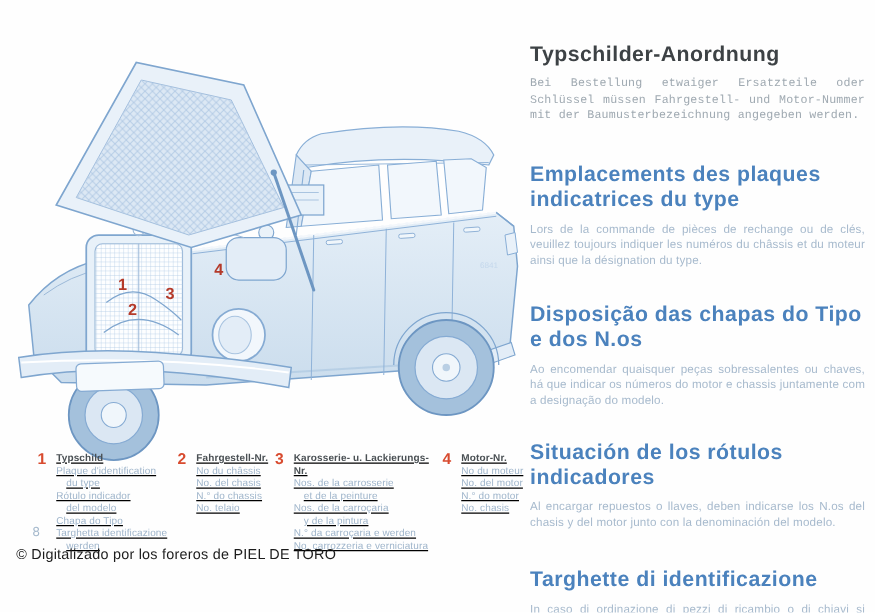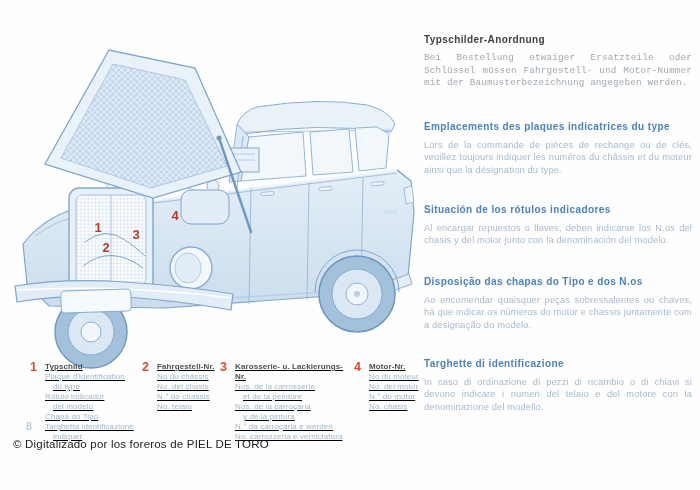--- a/index.html
+++ b/index.html
@@ -5,21 +5,21 @@
   html,body{margin:0;padding:0;}
   body{
     width:700px;height:490px;position:relative;overflow:hidden;
     background:#ffffff;font-family:"Liberation Sans",sans-serif;
     -webkit-font-smoothing:antialiased;
   }
   .scan{position:absolute;inset:0;background:#fefefe;}
   
   .col-right{position:absolute;left:424px;top:34px;width:268px;}
   .sec{margin:0 0 25px 0;}
-  .sec h3{margin:0 0 7px 0;font-size:10px;letter-spacing:.4px;}
+  .sec h3{margin:0 0 7px 0;font-size:17px;letter-spacing:.4px;}
   .h-dark{color:#3d4245;}
   .h-blue{color:#4b82bd;}
   .sec p{
     margin:0;font-size:9.3px;line-height:12.6px;letter-spacing:.15px;
     text-align:justify;color:#a7bacd;
   }
   .sec-de p{color:#9fa9b1;font-family:Liberation Mono, monospace;}
   .sec-de{margin-bottom:31px;}
   .sec-fr{margin-bottom:27px;}
   .sec-es{margin-bottom:29px;}
@@ -160,47 +160,47 @@
 
   <div class="col-right">
     <section class="sec sec-de">
       <h3 class="h-dark">Typschilder-Anordnung</h3>
       <p>Bei Bestellung etwaiger Ersatzteile oder Schlüssel müssen Fahrgestell- und Motor-Nummer mit der Baumusterbezeichnung angegeben werden.</p>
     </section>
     <section class="sec sec-fr">
       <h3 class="h-blue">Emplacements des plaques indicatrices du type</h3>
       <p>Lors de la commande de pièces de rechange ou de clés, veuillez toujours indiquer les numéros du châssis et du moteur ainsi que la désignation du type.</p>
     </section>
+    <section class="sec sec-pt">
+      <h3 class="h-blue">Disposição das chapas do Tipo e dos N.os</h3>
+      <p>Ao encomendar quaisquer peças sobressalentes ou chaves, há que indicar os números do motor e chassis juntamente com a designação do modelo.</p>
+    </section>
     <section class="sec sec-es">
       <h3 class="h-blue">Situación de los rótulos indicadores</h3>
       <p>Al encargar repuestos o llaves, deben indicarse los N.os del chasis y del motor junto con la denominación del modelo.</p>
-    </section>
-    <section class="sec sec-pt">
-      <h3 class="h-blue">Disposição das chapas do Tipo e dos N.os</h3>
-      <p>Ao encomendar quaisquer peças sobressalentes ou chaves, há que indicar os números do motor e chassis juntamente com a designação do modelo.</p>
     </section>
     <section class="sec sec-it">
       <h3 class="h-blue">Targhette di identificazione</h3>
       <p>In caso di ordinazione di pezzi di ricambio o di chiavi si devono indicare i numeri del telaio e del motore con la denominazione del modello.</p>
     </section>
   </div>
 
   <div class="legend">
 
     <div class="lcol lcol-1">
       <span class="lnum">1</span>
       <div class="ltxt">
         <div class="lterm">Typschild</div>
         <div class="lline">Plaque d'identification</div>
         <div class="lline indent">du type</div>
         <div class="lline">Rótulo indicador</div>
         <div class="lline indent">del modelo</div>
         <div class="lline">Chapa do Tipo</div>
         <div class="lline">Targhetta identificazione</div>
-        <div class="lline indent">indiquer</div>
+        <div class="lline indent">werden</div>
       </div>
     </div>
 
     <div class="lcol lcol-2">
       <span class="lnum">2</span>
       <div class="ltxt">
         <div class="lterm">Fahrgestell-Nr.</div>
         <div class="lline">No du châssis</div>
         <div class="lline">No. del chasis</div>
         <div class="lline">N.° do chassis</div>

